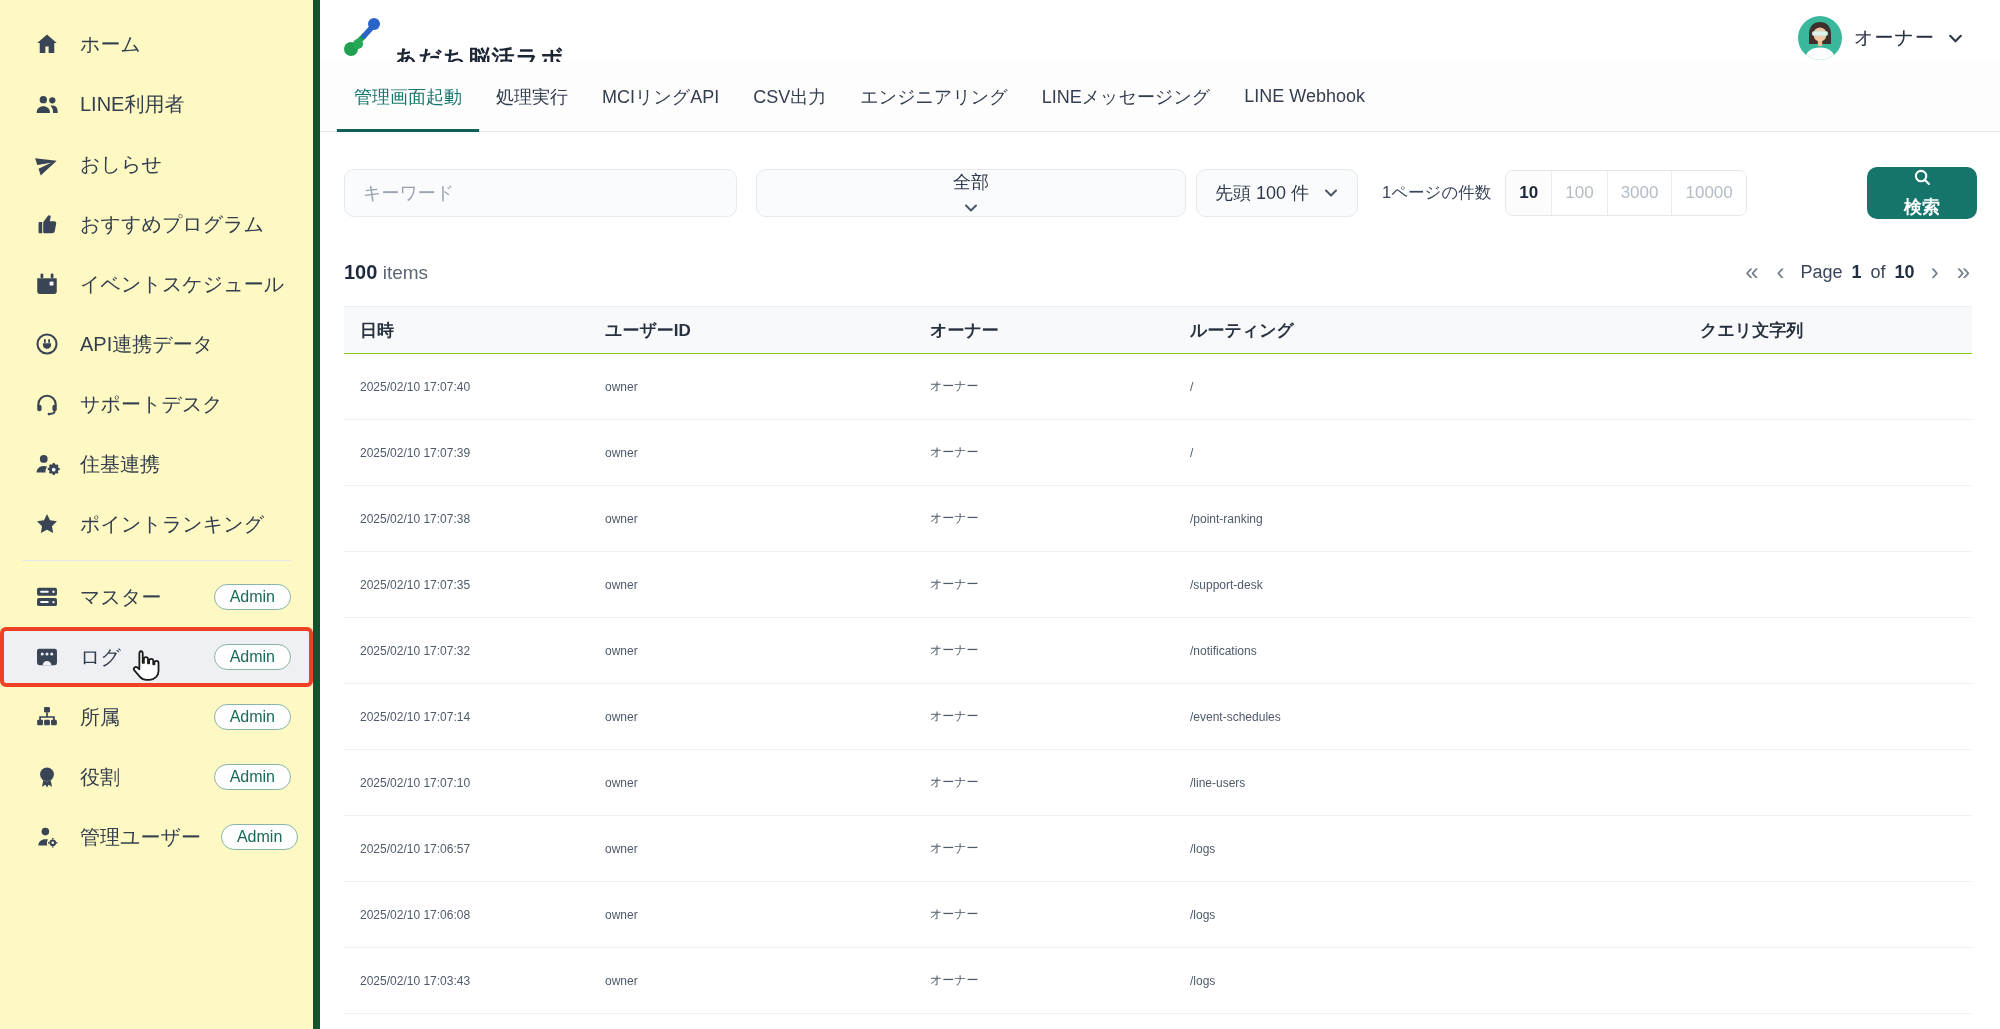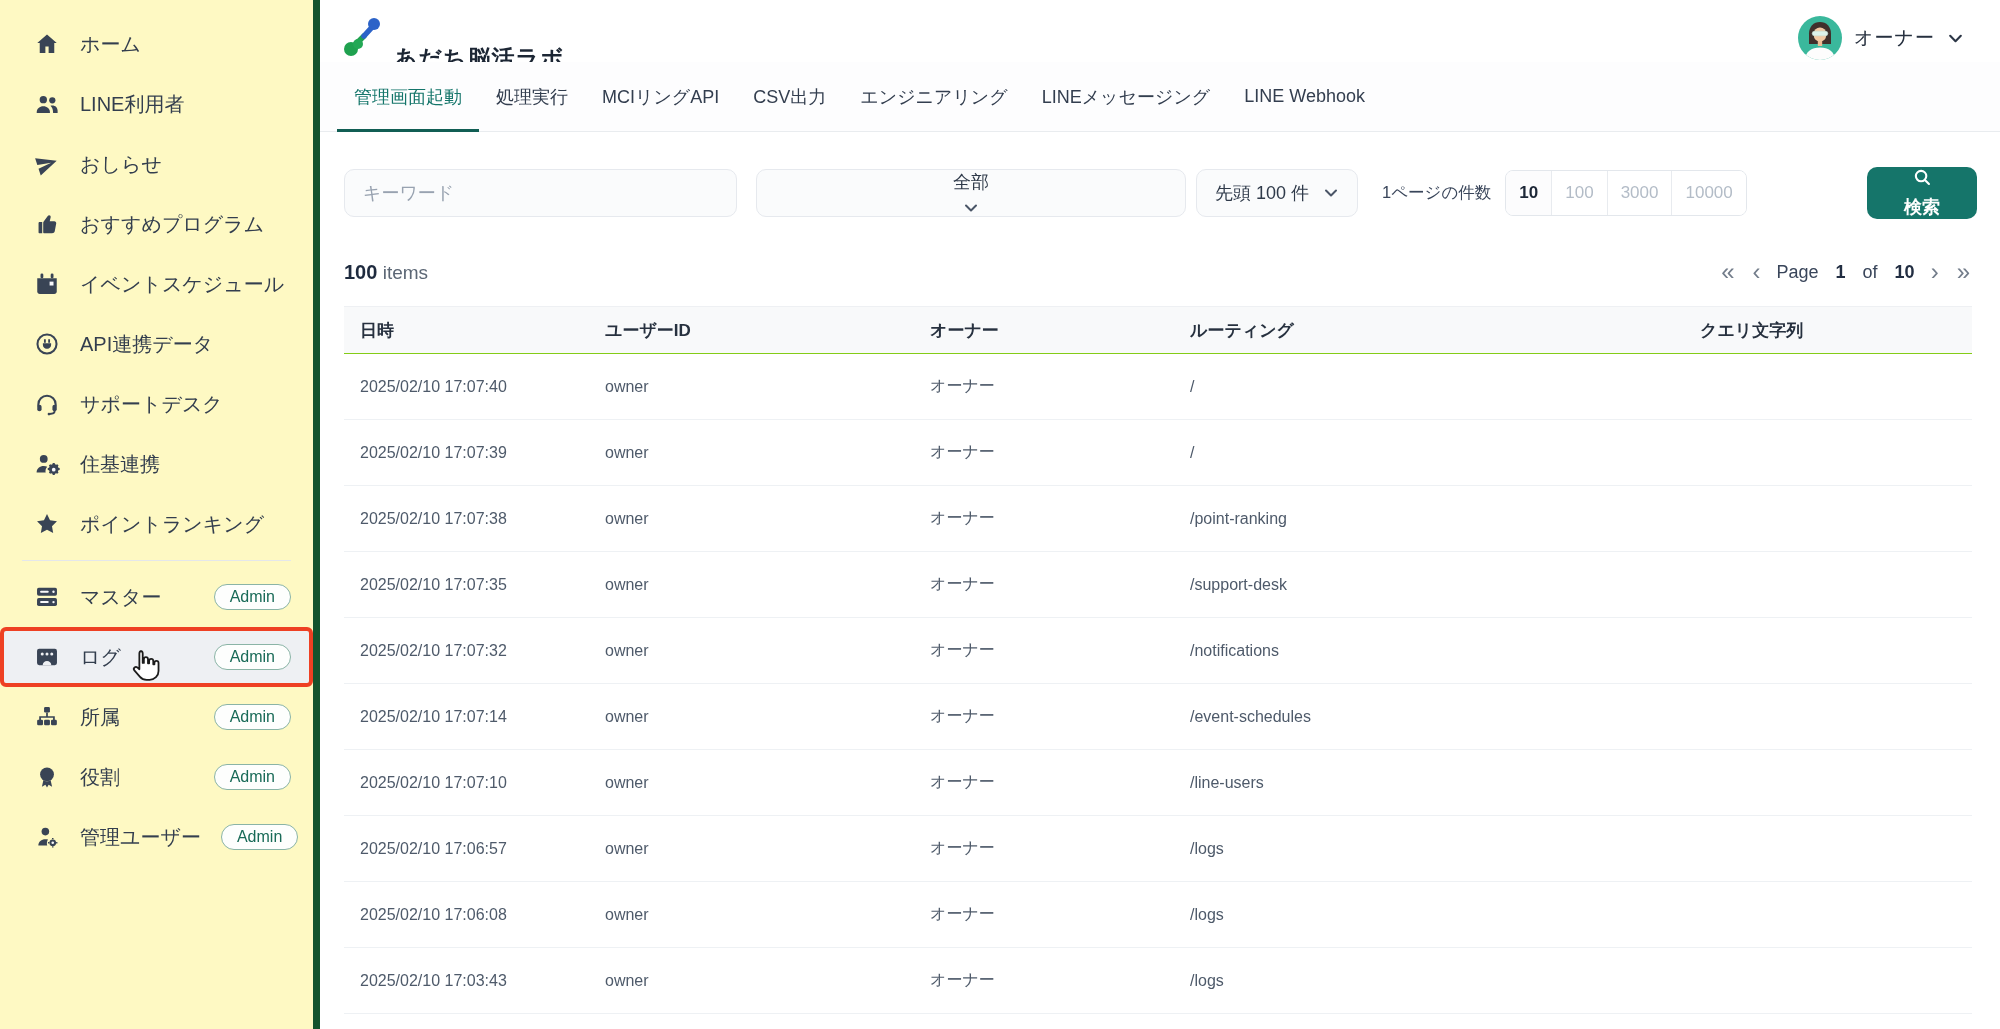--- a/index.html
+++ b/index.html
@@ -62,29 +62,29 @@
                 display:flex; align-items:center; justify-content:center; gap:8px; font-family:inherit;flex-direction:column; }
 
   
   .results-row { position:absolute; left:344px; right:28px; top:252px; height:40px;
                  display:flex; align-items:center; }
   .count { font-size:19px; color:#5c6775; }
   .count b { font-size:20px; color:#1e2a3e; }
   .pagination { margin-left:auto; display:flex; align-items:center; gap:14px; }
   .pg-btn { background:none; border:none; font-size:24px; color:#737d8b; cursor:pointer;
             font-family:inherit; line-height:1; padding:0 2px; }
-  .pg-text { font-size:18px; color:#39455a; display:flex; gap:17px; align-items:baseline; }
+  .pg-text { font-size:18px; color:#39455a; display:flex; gap:9px; align-items:baseline; }
   .pg-text b { color:#222e42; }
 
   
   .table-wrap { position:absolute; left:344px; right:28px; top:306px; }
   table { width:100%; border-collapse:collapse; table-layout:fixed; }
   thead th { background:#f8f9fa; height:47px; text-align:left; font-size:17px; font-weight:600;
              color:#27313f; padding-left:16px; border-top:1px solid #eef0f3; border-bottom:1px solid #84cc16; }
-  tbody td { height:66px; border-bottom:1px solid #eef1f4; font-size:16px; color:#4e5a6a;
+  tbody td { height:66px; border-bottom:1px solid #eef1f4; font-size:12px; color:#4e5a6a;
              padding-left:16px; overflow:hidden; white-space:nowrap; }
 
   .cursor-overlay { position:absolute; left:126px; top:647px; width:36px; height:36px; z-index:9; pointer-events:none; }
 </style>
 </head>
 <body>
 
 <div class="app">
 
   <aside class="sidebar">

